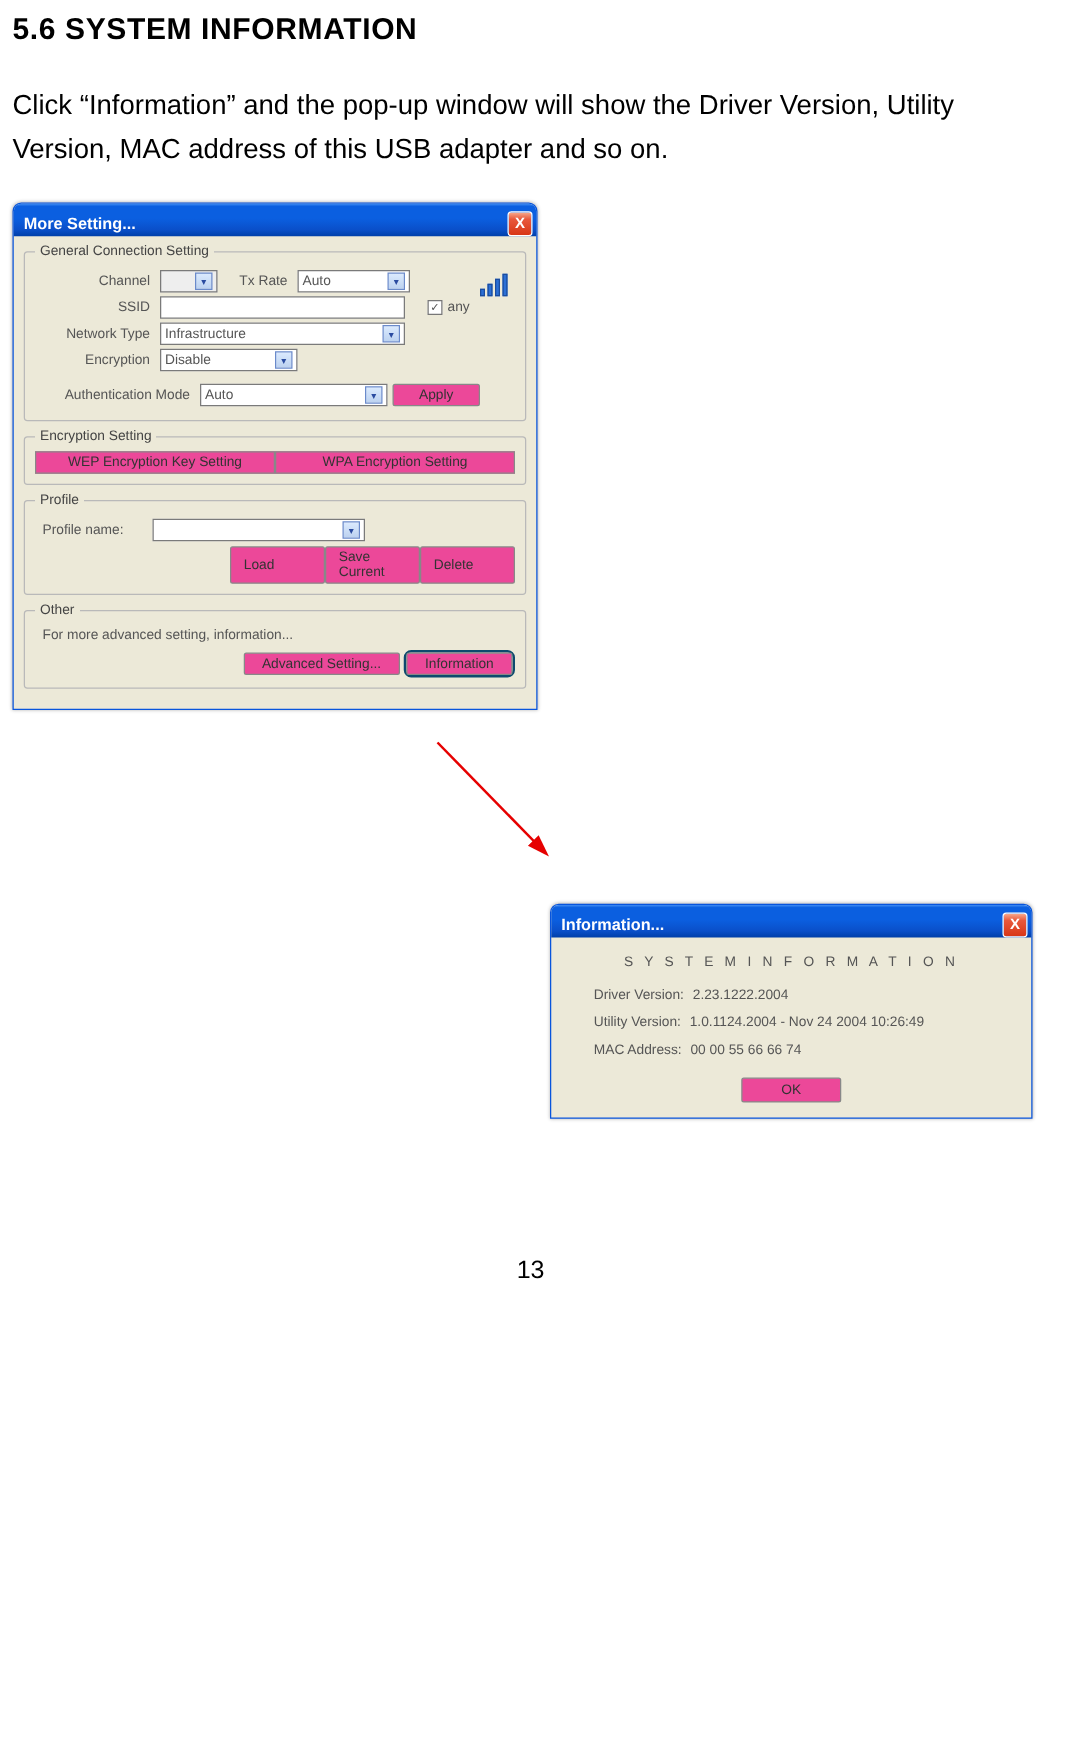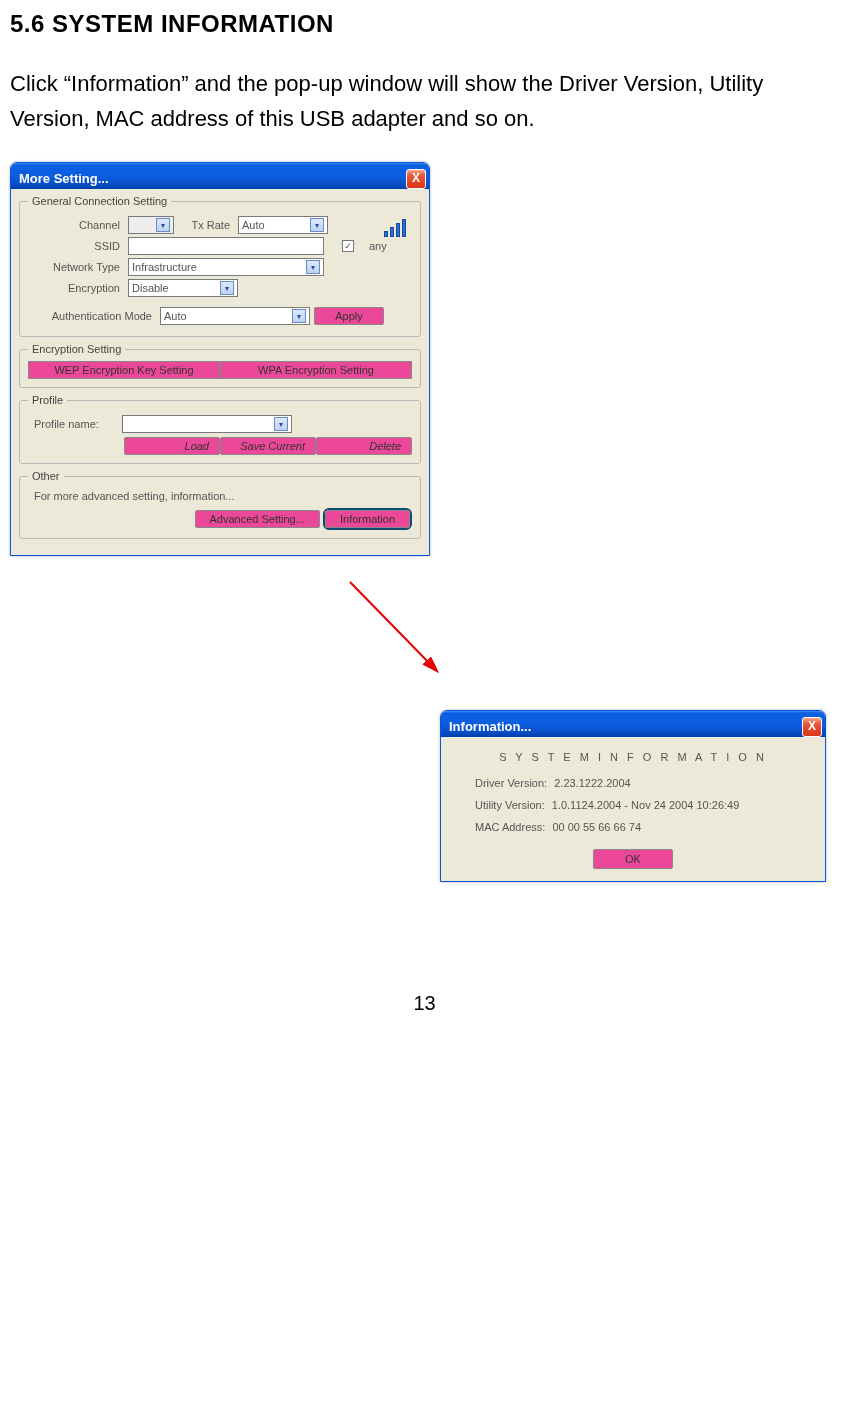--- a/index.html
+++ b/index.html
@@ -102,21 +102,21 @@
   .btn-wide { padding: 2px 14px; }
   .checkbox { width:12px; height:12px; border:1px solid #777; background:#fff; display:inline-flex; align-items:center; justify-content:center; font-size:9px;}
   .signal-icon {
     position:absolute; right:8px; top:6px; width:28px; height:24px;
     display:flex; align-items:flex-end; gap:2px;
   }
   .signal-icon .bar { width:4px; background:#2b6fd6; border:1px solid #1a4c9e; }
   .enc-btns { display:flex; gap:0; }
   .enc-btns .btn { flex:1; border-radius:0;}
   .profile-btns { display:flex; gap:0; justify-content:flex-end;}
-  .profile-btns .btn { width: 96px; text-align:right;font-style:italic;}
+  .profile-btns .btn { width: 76px; text-align:left;}
   .highlight-info {
     border: 2px solid #0c4a6e;
     border-radius: 6px;
     display:inline-block;
     padding:0;
   }
   .more-window { width: 420px; }
   .info-window { width: 386px; }
 
   .arrow-svg { margin: 18px 0 22px 330px; }
@@ -161,21 +161,21 @@
         <span class="sel" style="width:90px">
             <span>Auto</span>
             <span class="arrow">▾</span>
           </span>
       </div>
       <div class="row">
         <span class="lbl">SSID</span>
         <input class="inp" style="width: 196px;">
         <span style="width:10px"></span>
         <span class="checkbox">✓</span>
-        <span style="margin-left:11px">any</span>
+        <span style="margin-left:0">any</span>
       </div>
       <div class="row">
         <span class="lbl">Network Type</span>
         <span class="sel" style="width:196px">
             <span>Infrastructure</span>
             <span class="arrow">▾</span>
           </span>
       </div>
       <div class="row">
         <span class="lbl">Encryption</span>

